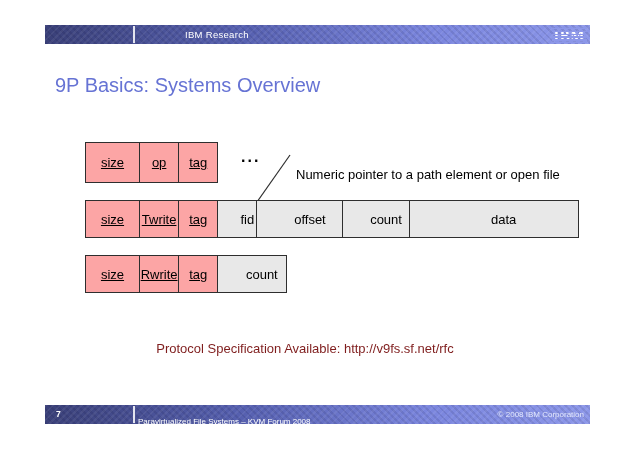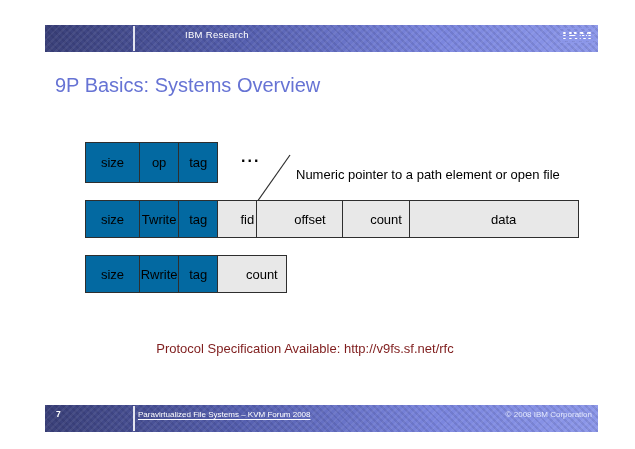--- a/index.html
+++ b/index.html
@@ -1,50 +1,49 @@
 <!DOCTYPE html>
 <html><head>
 <meta charset="utf-8">
 <style>
   html,body{margin:0;padding:0;background:#ffffff;}
   body{font-family:"Liberation Sans", sans-serif;}
   .slide{position:relative;width:635px;height:449px;background:#ffffff;overflow:hidden;}
 
   
   .ibm-bar{
-    position:absolute;left:45px;width:545px;height:27px;
+    position:absolute;left:45px;width:545px;height:19px;
     background:
       repeating-linear-gradient(135deg, rgba(255,255,255,0.06) 0 2px, rgba(0,0,0,0) 2px 5px),
       repeating-linear-gradient(45deg, rgba(10,10,50,0.10) 0 2px, rgba(0,0,0,0) 2px 5px),
       linear-gradient(to right,#3a4078 0%,#555fae 35%,#7a85dd 70%,#8c97e9 100%);
-    padding-left: 8px;
   }
   .bar-header{top:25px;}
   .bar-footer{top:405px;}
   .bar-sep{position:absolute;left:88px;top:1px;bottom:1px;width:2px;background:rgba(255,255,255,0.85);}
   .bar-brand{position:absolute;left:140px;top:0;height:19px;line-height:19px;color:#ffffff;font-size:9.5px;letter-spacing:0.3px;}
   .ibm-logo{position:absolute;right:5px;top:2px;height:15px;}
   .ibm-logo .glyph{font-family:"Liberation Serif", serif;font-weight:bold;font-size:15px;line-height:15px;color:#ffffff;letter-spacing:0.5px;}
   .ibm-logo .stripes{position:absolute;inset:-1px -2px;background:repeating-linear-gradient(to bottom, rgba(0,0,0,0) 0 1.7px, #8c97e9 1.7px 2.9px);}
   .page-num{position:absolute;left:11px;top:0;height:19px;line-height:19px;color:#ffffff;font-size:8.5px;font-weight:bold;}
-  .footer-caption{position:absolute;left:93px;top:0;height:19px;line-height:19px;color:#ffffff;font-size:8px;text-decoration:underline;text-underline-offset:2px;}
+  .footer-caption{position:absolute;left:93px;top:7px;height:19px;line-height:19px;color:#ffffff;font-size:8px;text-decoration:underline;text-underline-offset:2px;}
   .footer-copy{position:absolute;right:6px;top:0;height:19px;line-height:19px;color:#e3e8fc;font-size:8px;}
 
   
   .slide-title{position:absolute;left:55px;top:74px;font-size:20px;color:#6673d4;}
 
   
   .msg-row{position:absolute;display:flex;}
   .cell{
     box-sizing:border-box;border:1.4px solid #2e2e2e;margin-left:-1.4px;
     display:flex;align-items:center;justify-content:center;
     font-size:13px;color:#000;white-space:nowrap;overflow:hidden;
   }
   .cell:first-child{margin-left:0;}
-  .cell.blue{background:#0369a1;}
+  .cell.blue{background:#fca5a5;text-decoration:underline;}
   .cell.gray{background:#e8e8e8;padding-left:20px;}
   .row-1{left:85px;top:142px;height:41px;}
   .row-2{left:85px;top:200px;height:38px;}
   .row-3{left:85px;top:255px;height:38px;}
   .w-size{width:55px;} .w-op{width:41px;} .w-tag{width:40px;}
   .w-fid{width:41px;} .w-offset{width:87px;} .w-count{width:68px;}
   .w-count3{width:70px;} .w-data{width:170px;}
 
   .ellipsis{position:absolute;left:241px;top:148px;font-size:16px;font-weight:bold;letter-spacing:2px;color:#000;}
   .pointer-line{position:absolute;left:245px;top:150px;width:50px;height:66px;}

